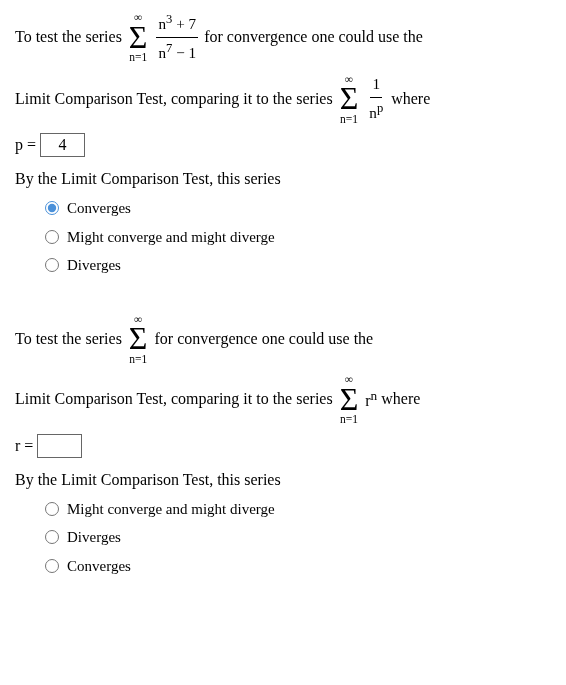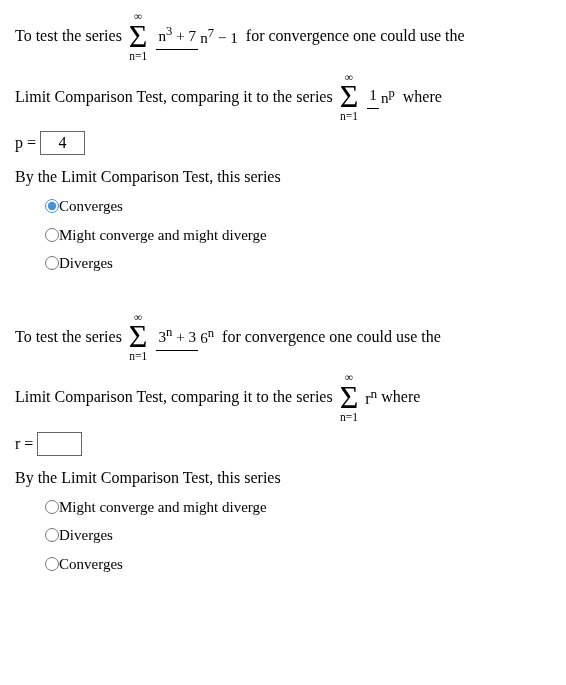--- a/index.html
+++ b/index.html
@@ -18,21 +18,21 @@
     }
     .text-line {
       display: flex;
       align-items: center;
       flex-wrap: wrap;
       gap: 4px;
       margin-bottom: 8px;
     }
     .fraction {
       display: inline-flex;
-      flex-direction: row;
+      flex-direction: column;
       align-items: center;
       vertical-align: middle;
       margin: 0 2px;
     }
     .fraction .numer {
       border-bottom: 1px solid #000;
       padding: 0 2px 1px 2px;
       text-align: center;
       font-size: 0.95em;
     }
@@ -52,20 +52,21 @@
       vertical-align: middle;
       padding: 1px 3px;
     }
     .radio-group {
       margin-left: 30px;
       margin-top: 6px;
     }
     .radio-option {
       display: flex;
       align-items: center;
+      gap: 8px;
       margin-bottom: 6px;
       font-size: 15px;
     }
     .radio-option input[type="radio"] {
       width: 14px;
       height: 14px;
       cursor: pointer;
       accent-color: #4a90d9;
     }
     .divider {
@@ -162,24 +163,20 @@
 
   <div class="text-line">
     <span>To test the series</span>
 
     <span class="sigma-container">
       <span class="sig-top">∞</span>
       <span class="sig-mid">Σ</span>
       <span class="sig-bot">n=1</span>
     </span>
 
-    <span class="fraction">
-      <span class="numer">3<sup>n</sup> + 3</span>
-      <span class="denom">6<sup>n</sup></span>
-    </span>
 
     <span>for convergence one could use the</span>
   </div>
 
   <div class="text-line">
     <span>Limit Comparison Test, comparing it to the series</span>
 
     <span class="sigma-container">
       <span class="sig-top">∞</span>
       <span class="sig-mid">Σ</span>

